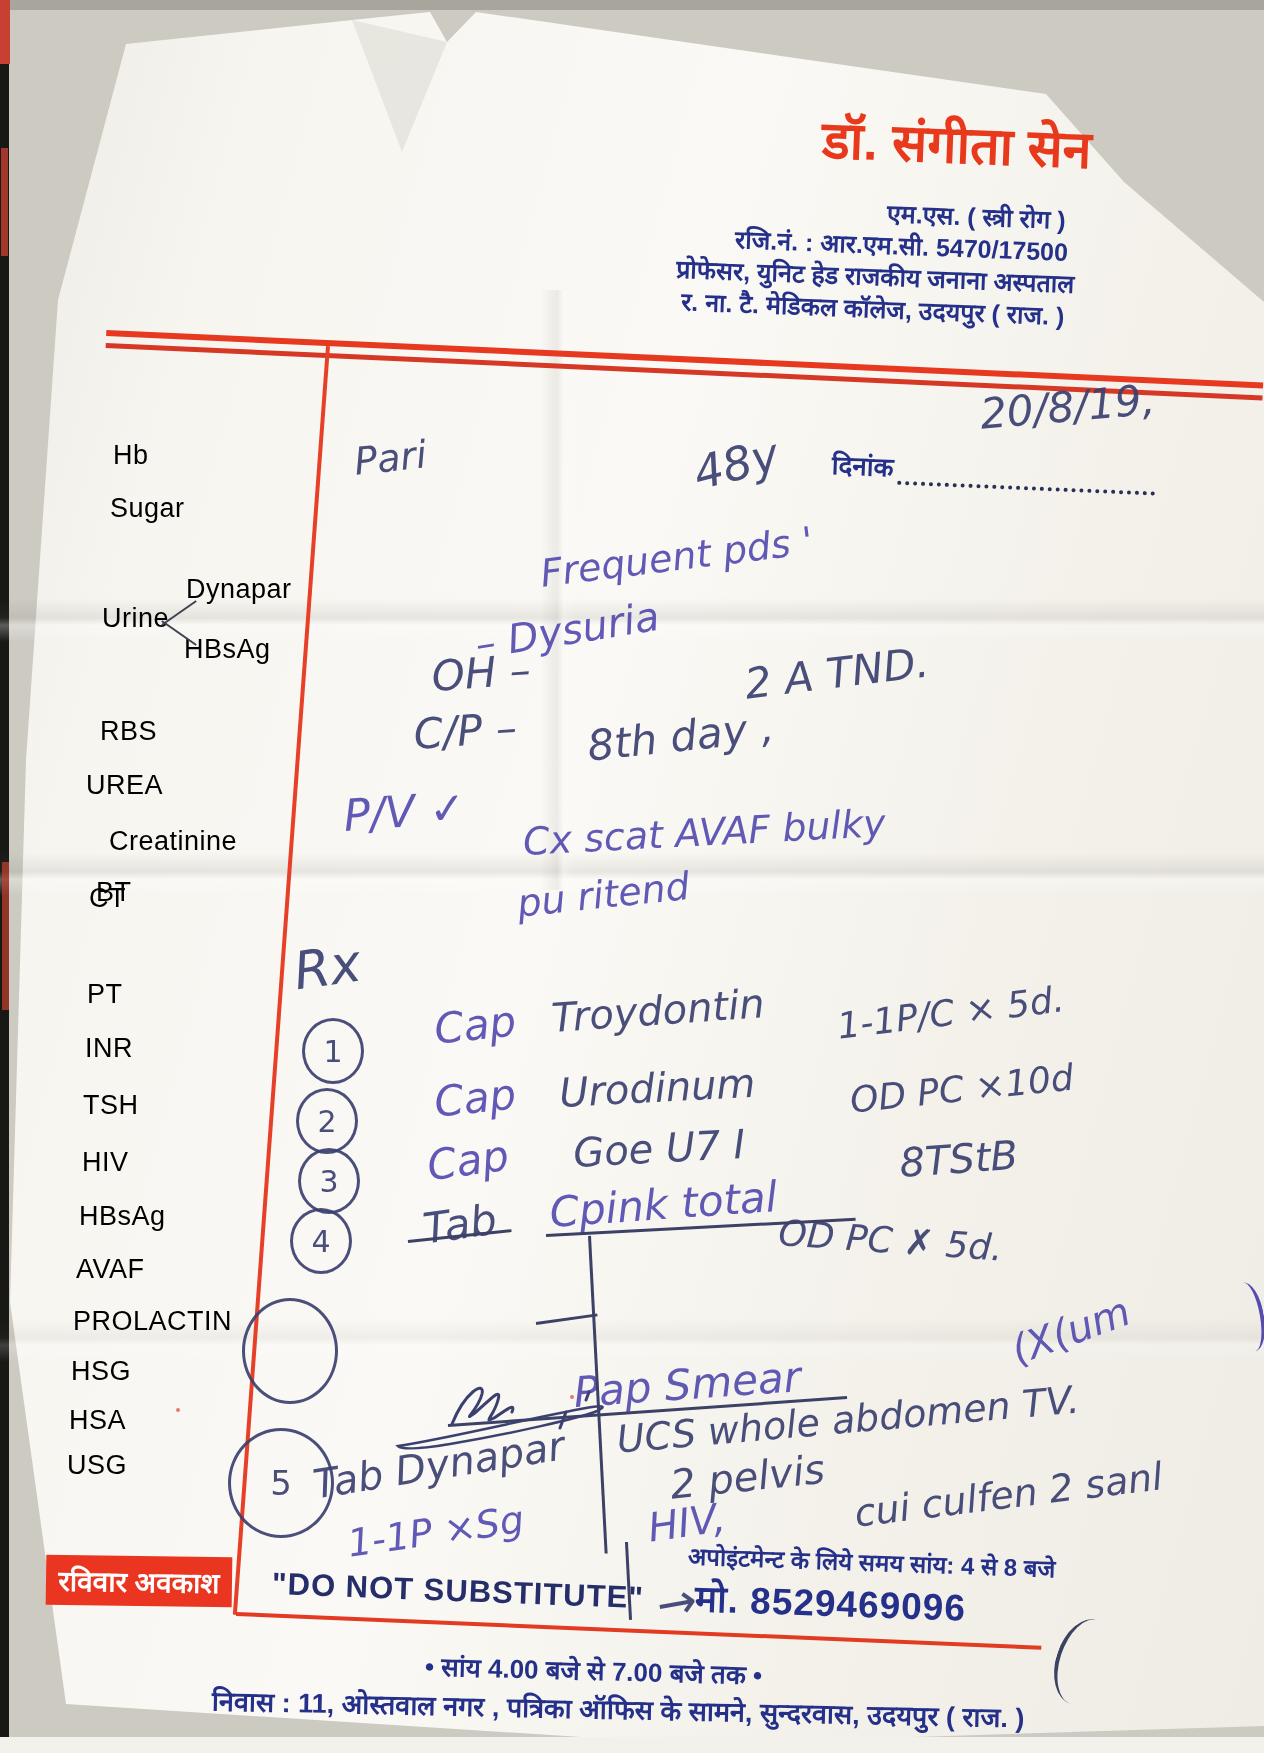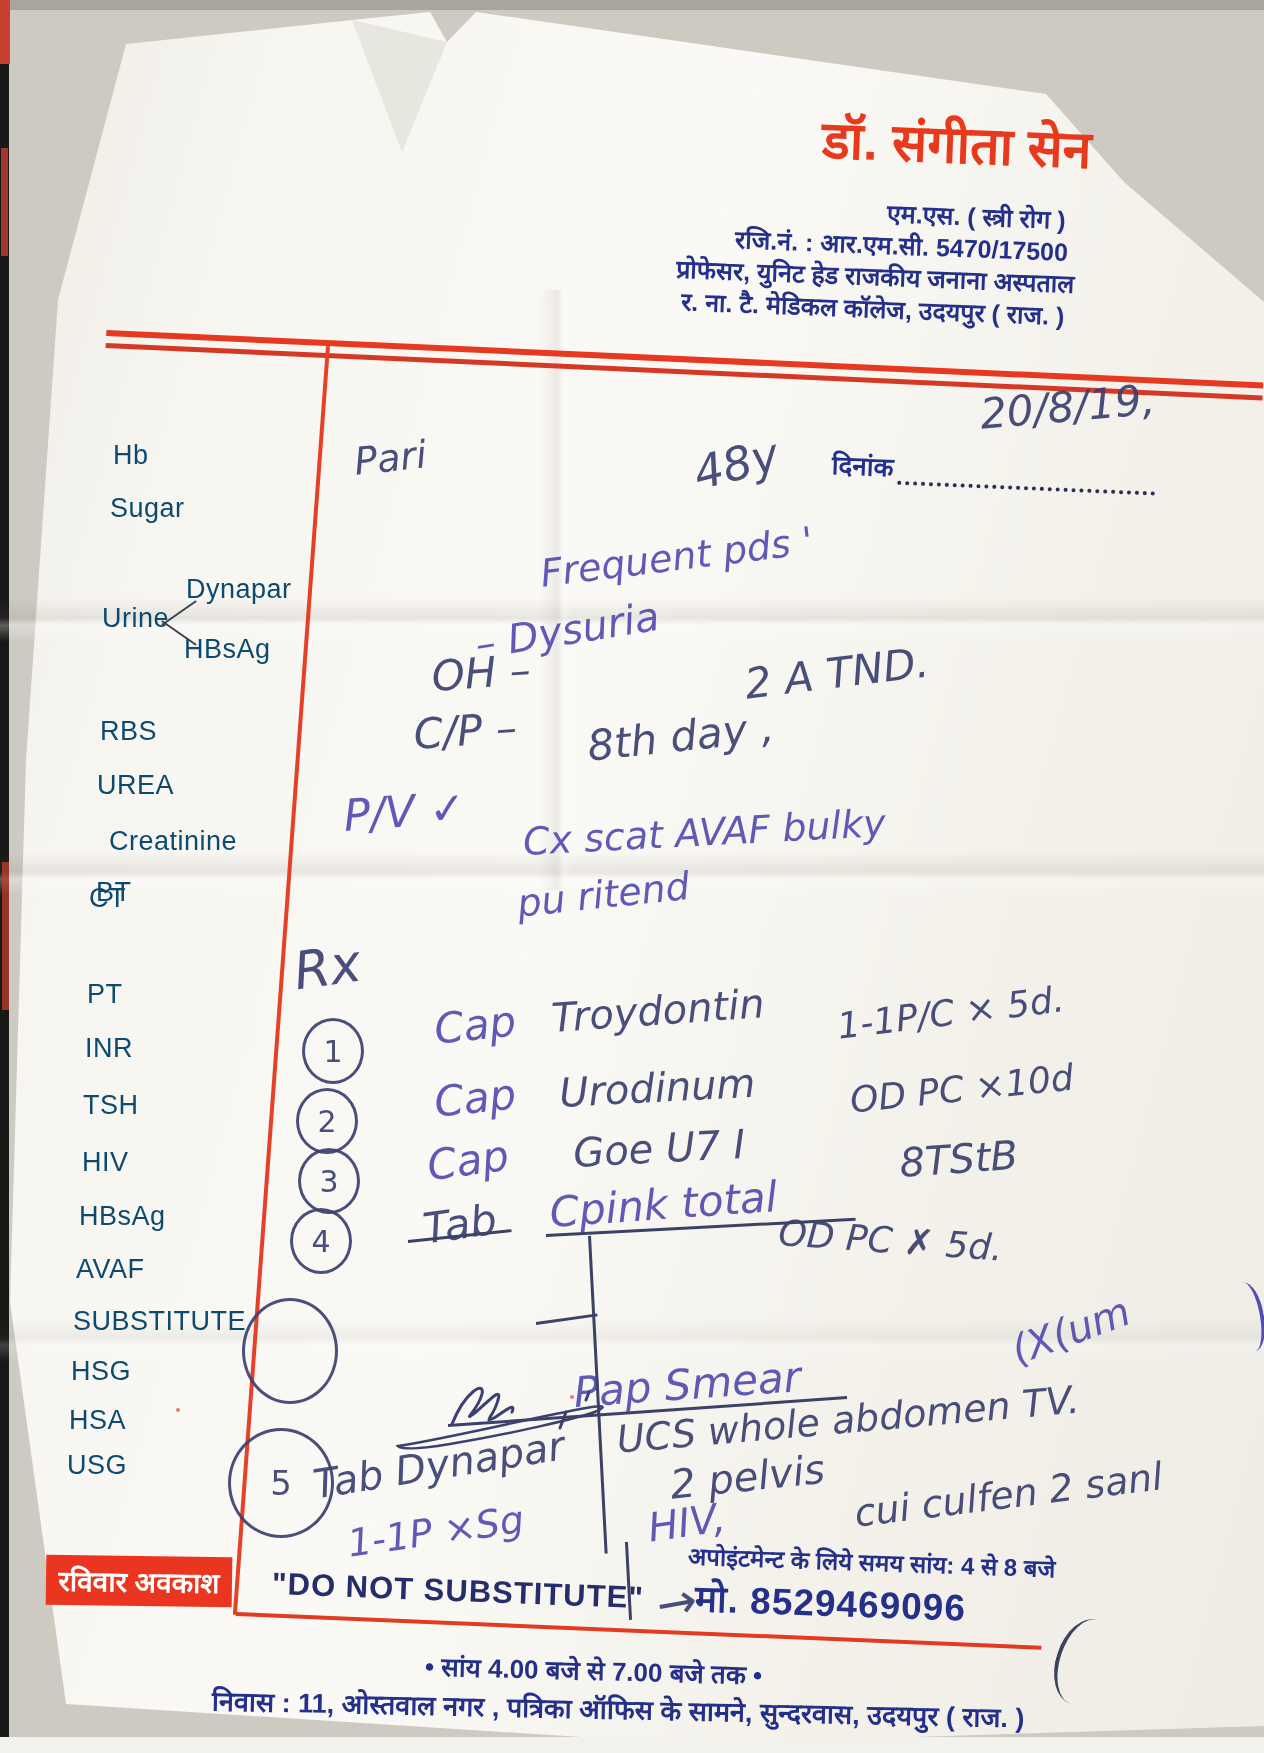--- a/index.html
+++ b/index.html
@@ -37,21 +37,21 @@
   .vline-red{left:326px;top:346px;width:4px;height:1272px;background:#e64028;
              transform:rotate(4.2deg);transform-origin:top left;}
   .redline-foot{left:236px;top:1612px;width:806px;height:4px;background:#e23b22;
              transform:rotate(2.4deg);transform-origin:left center;}
   
   .date-row{left:832px;top:446px;display:flex;align-items:flex-end;transform:rotate(2.4deg);
             transform-origin:left center;}
   .date-row .lbl{font-size:26px;font-weight:bold;color:#243089;}
   .date-row .dots{width:258px;height:24px;border-bottom:4px dotted #2a2f55;margin-left:4px;}
   
-  .test{position:absolute;font-size:27px;color:#0c4a6e;letter-spacing:.5px;white-space:nowrap;}
+  .test{position:absolute;font-size:27px;color:#000000;letter-spacing:.5px;white-space:nowrap;}
   .forkline{position:absolute;width:42px;height:2px;background:#3e4253;}
   
   .hw{position:absolute;font-family:"DejaVu Sans",sans-serif;font-style:italic;white-space:nowrap;
       transform-origin:left top;opacity:.92;}
   .hw.dk{color:#3b4070;}
   .hw.bl{color:#544cb0;}
   .hw.circ{border:3px solid #3b4070;border-radius:50%;width:56px;height:60px;display:flex;
       align-items:center;justify-content:center;font-style:normal;}
   .ink-line{position:absolute;background:#3c4166;transform-origin:left center;}
   .ink-curve{position:absolute;border-left:4px solid #3c4260;border-radius:50%;}
@@ -111,31 +111,31 @@
   </div>
 
   <div class="test" style="left:113px;top:440px">Hb</div>
   <div class="test" style="left:110px;top:493px">Sugar</div>
   <div class="test" style="left:102px;top:603px">Urine</div>
   <div class="test" style="left:186px;top:574px">Dynapar</div>
   <div class="test" style="left:184px;top:634px">HBsAg</div>
   <div class="forkline" style="left:158px;top:612px;transform:rotate(-35deg)"></div>
   <div class="forkline" style="left:158px;top:632px;transform:rotate(35deg)"></div>
   <div class="test" style="left:100px;top:716px">RBS</div>
-  <div class="test" style="left:97px;top:770px">UREA</div>
+  <div class="test" style="left:86px;top:770px">UREA</div>
   <div class="test" style="left:109px;top:826px">Creatinine</div>
   <div class="test" style="left:96px;top:877px">BT</div>
   <div class="test" style="left:89px;top:883px">CT</div>
   <div class="test" style="left:87px;top:979px">PT</div>
   <div class="test" style="left:85px;top:1033px">INR</div>
   <div class="test" style="left:83px;top:1090px">TSH</div>
   <div class="test" style="left:82px;top:1147px">HIV</div>
   <div class="test" style="left:79px;top:1201px">HBsAg</div>
   <div class="test" style="left:76px;top:1254px">AVAF</div>
-  <div class="test" style="left:73px;top:1306px">SUBSTITUTE</div>
+  <div class="test" style="left:73px;top:1306px">PROLACTIN</div>
   <div class="test" style="left:71px;top:1356px">HSG</div>
   <div class="test" style="left:69px;top:1405px">HSA</div>
   <div class="test" style="left:67px;top:1450px">USG</div>
 
   <div class="abs" style="left:0;top:0;width:1264px;height:1753px">
       <span class="hw dk" style="left: 352px; top: 440px; font-size: 38px; transform: rotate(-6deg);">Pari</span>
       <span class="hw dk" style="left: 688px; top: 448px; font-size: 46px; transform: rotate(-14deg);">48y</span>
       <span class="hw dk" style="left: 978px; top: 390px; font-size: 42px; transform: rotate(-5deg);">20/8/19,</span>
       <span class="hw bl" style="left: 538px; top: 552px; font-size: 38px; transform: rotate(-7deg);">Frequent pds '</span>
       <span class="hw bl" style="left: 472px; top: 622px; font-size: 40px; transform: rotate(-9deg);">– Dysuria</span>

